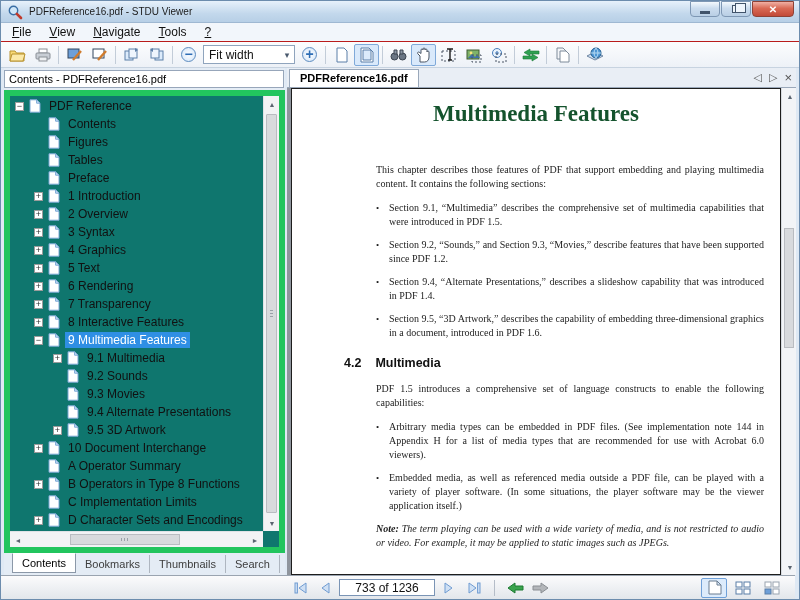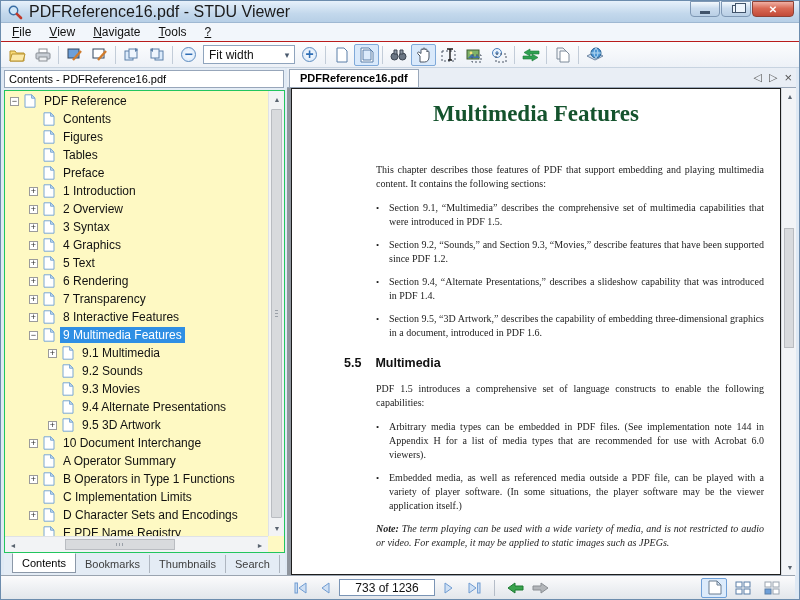--- a/index.html
+++ b/index.html
@@ -6,21 +6,21 @@
   html,body { width:800px; height:600px; overflow:hidden; }
   body { font-family:"Liberation Sans", sans-serif; font-size:12px; background:#cfdff0; }
 
   .window { position:relative; width:800px; height:600px; background:#dfe9f4;
             border:1px solid #6c8cad; }
 
   
   .titlebar { height:22px; display:flex; align-items:center; padding:0 6px;
               background:linear-gradient(#e7f1fb,#c3d8ec 60%,#b7cfe6); position:relative;
               border-bottom:1px solid #9fb8d2; }
-  .titlebar .title { margin-left:6px; color:#1b1b1b; font-size:16px; }
+  .titlebar .title { margin-left:6px; color:#1b1b1b; font-size:10px; }
   .winbtns { position:absolute; top:0; right:5px; display:flex; gap:1px; }
   .wbtn { width:30px; height:16px; border:1px solid #7e97b4; border-radius:0 0 4px 4px;
           background:linear-gradient(#f4f9fd,#cbdcee 45%,#b9cfe5); display:flex;
           align-items:center; justify-content:center; font-size:10px; color:#333; }
   .wbtn.close { width:42px; background:linear-gradient(#f0b0a4,#d96a55 45%,#c24a38);
                 color:#fff; font-weight:bold; border-color:#8e4236; }
   .wbtn .dash { width:10px; height:3px; background:#41546b; margin-top:6px; }
   .wbtn .rest { width:9px; height:8px; border:1px solid #41546b; background:#eef5fc; position:relative; }
   .wbtn .rest::before { content:""; position:absolute; left:2px; top:-3px; width:9px; height:8px;
                         border:1px solid #41546b; background:#eef5fc; }
@@ -46,22 +46,22 @@
   .combo .val { flex:1; padding-left:5px; font-size:12px; color:#111; }
   .combo .drop { width:14px; text-align:center; color:#4a5a6e; font-size:9px; }
 
   
   .main { position:absolute; top:67px; left:3px; right:3px; bottom:24px; display:flex; }
 
   
   .left { width:281px; display:flex; flex-direction:column; background:#e4ecf5; }
   .panel-header { height:18px; margin:2px 1px 2px 0; border:1px solid #97a6ba; background:#fff;
                   font-size:11px; padding:2px 4px; white-space:nowrap; overflow:hidden; }
-  .tree-wrap { flex:1; position:relative; border:1px solid #22c55e; margin-right:0;
-               background:#fef9c3; overflow:hidden; }
+  .tree-wrap { flex:1; position:relative; border:6px solid #22c55e; margin-right:0;
+               background:#0f766e; overflow:hidden; }
   .tree-rows { position:absolute; left:0; top:0; right:16px; bottom:16px; overflow:hidden; padding-top:1px; }
   .tree-row { display:flex; align-items:center; height:18px; white-space:nowrap; }
   .tree-row.lvl-0 { padding-left:5px; } .tree-row.lvl-1 { padding-left:24px; } .tree-row.lvl-2 { padding-left:43px; }
   .expander { width:9px; height:9px; border:1px solid #9b9b9b; background:#fff; flex:none;
               margin-right:5px; position:relative; }
   .expander::before { position:absolute; left:0; top:-1px; width:7px; text-align:center;
                       font-size:9px; line-height:9px; color:#333; }
   .exp-plus .expander::before { content:"+"; }
   .exp-minus .expander::before { content:"−"; }
   .exp-none .expander { visibility:hidden; }
@@ -534,21 +534,21 @@
             </div>
 
             <div class="tree-row lvl-1 exp-plus">
               <span class="expander"></span>
               <span class="doc-ico">
                 <svg width="12" height="14" viewBox="0 0 12 14">
                   <path d="M1 .8h6.6L11 4.2v9H1z" fill="#fff" stroke="#7aa7d4"></path>
                   <path d="M7.6.8L11 4.2H7.6z" fill="#cfe3f6" stroke="#7aa7d4"></path>
                 </svg>
               </span>
-              <span class="tree-label">B Operators in Type 1 Functions</span>
+              <span class="tree-label">B Operators in Type 8 Functions</span>
             </div>
 
             <div class="tree-row lvl-1 exp-none">
               <span class="expander"></span>
               <span class="doc-ico">
                 <svg width="12" height="14" viewBox="0 0 12 14">
                   <path d="M1 .8h6.6L11 4.2v9H1z" fill="#fff" stroke="#7aa7d4"></path>
                   <path d="M7.6.8L11 4.2H7.6z" fill="#cfe3f6" stroke="#7aa7d4"></path>
                 </svg>
               </span>
@@ -631,21 +631,21 @@
                   <span class="bmark">•</span>
                   <span class="btext">Section 9.4, “Alternate Presentations,” describes a slideshow capability that was introduced in PDF 1.4.</span>
                 </div>
 
                 <div class="bullet">
                   <span class="bmark">•</span>
                   <span class="btext">Section 9.5, “3D Artwork,” describes the capability of embedding three-dimensional graphics in a document, introduced in PDF 1.6.</span>
                 </div>
               </div>
             <div class="h2">
-              <span class="h2num">5.5</span><span>Multimedia</span>
+              <span class="h2num">4.2</span><span>Multimedia</span>
             </div>
             <div class="para">PDF 1.5 introduces a comprehensive set of language constructs to enable the following capabilities:</div>
             <div>
 
                 <div class="bullet">
                   <span class="bmark">•</span>
                   <span class="btext">Arbitrary media types can be embedded in PDF files. (See implementation note 144 in Appendix H for a list of media types that are recommended for use with Acrobat 6.0 viewers).</span>
                 </div>
 
                 <div class="bullet">

